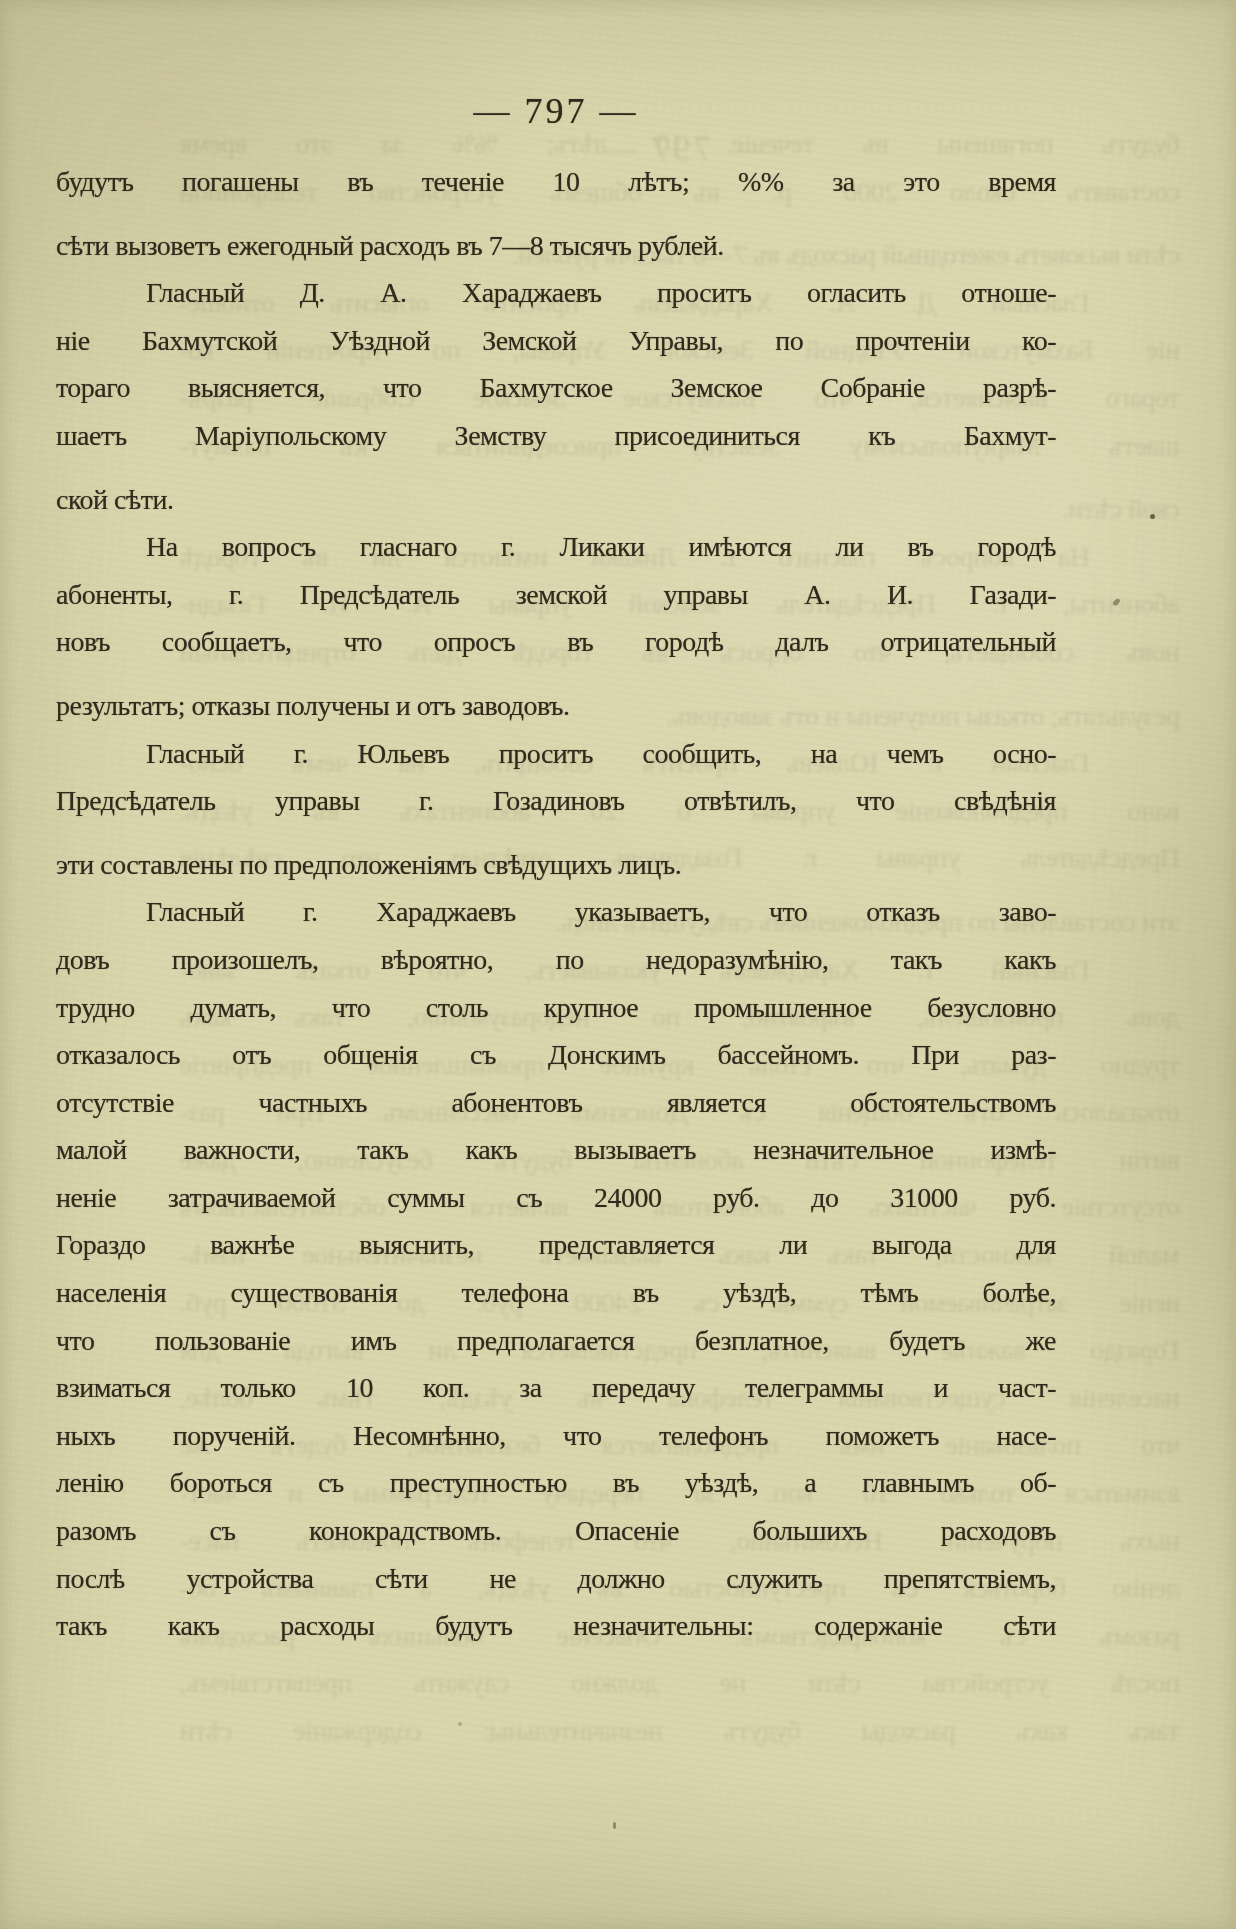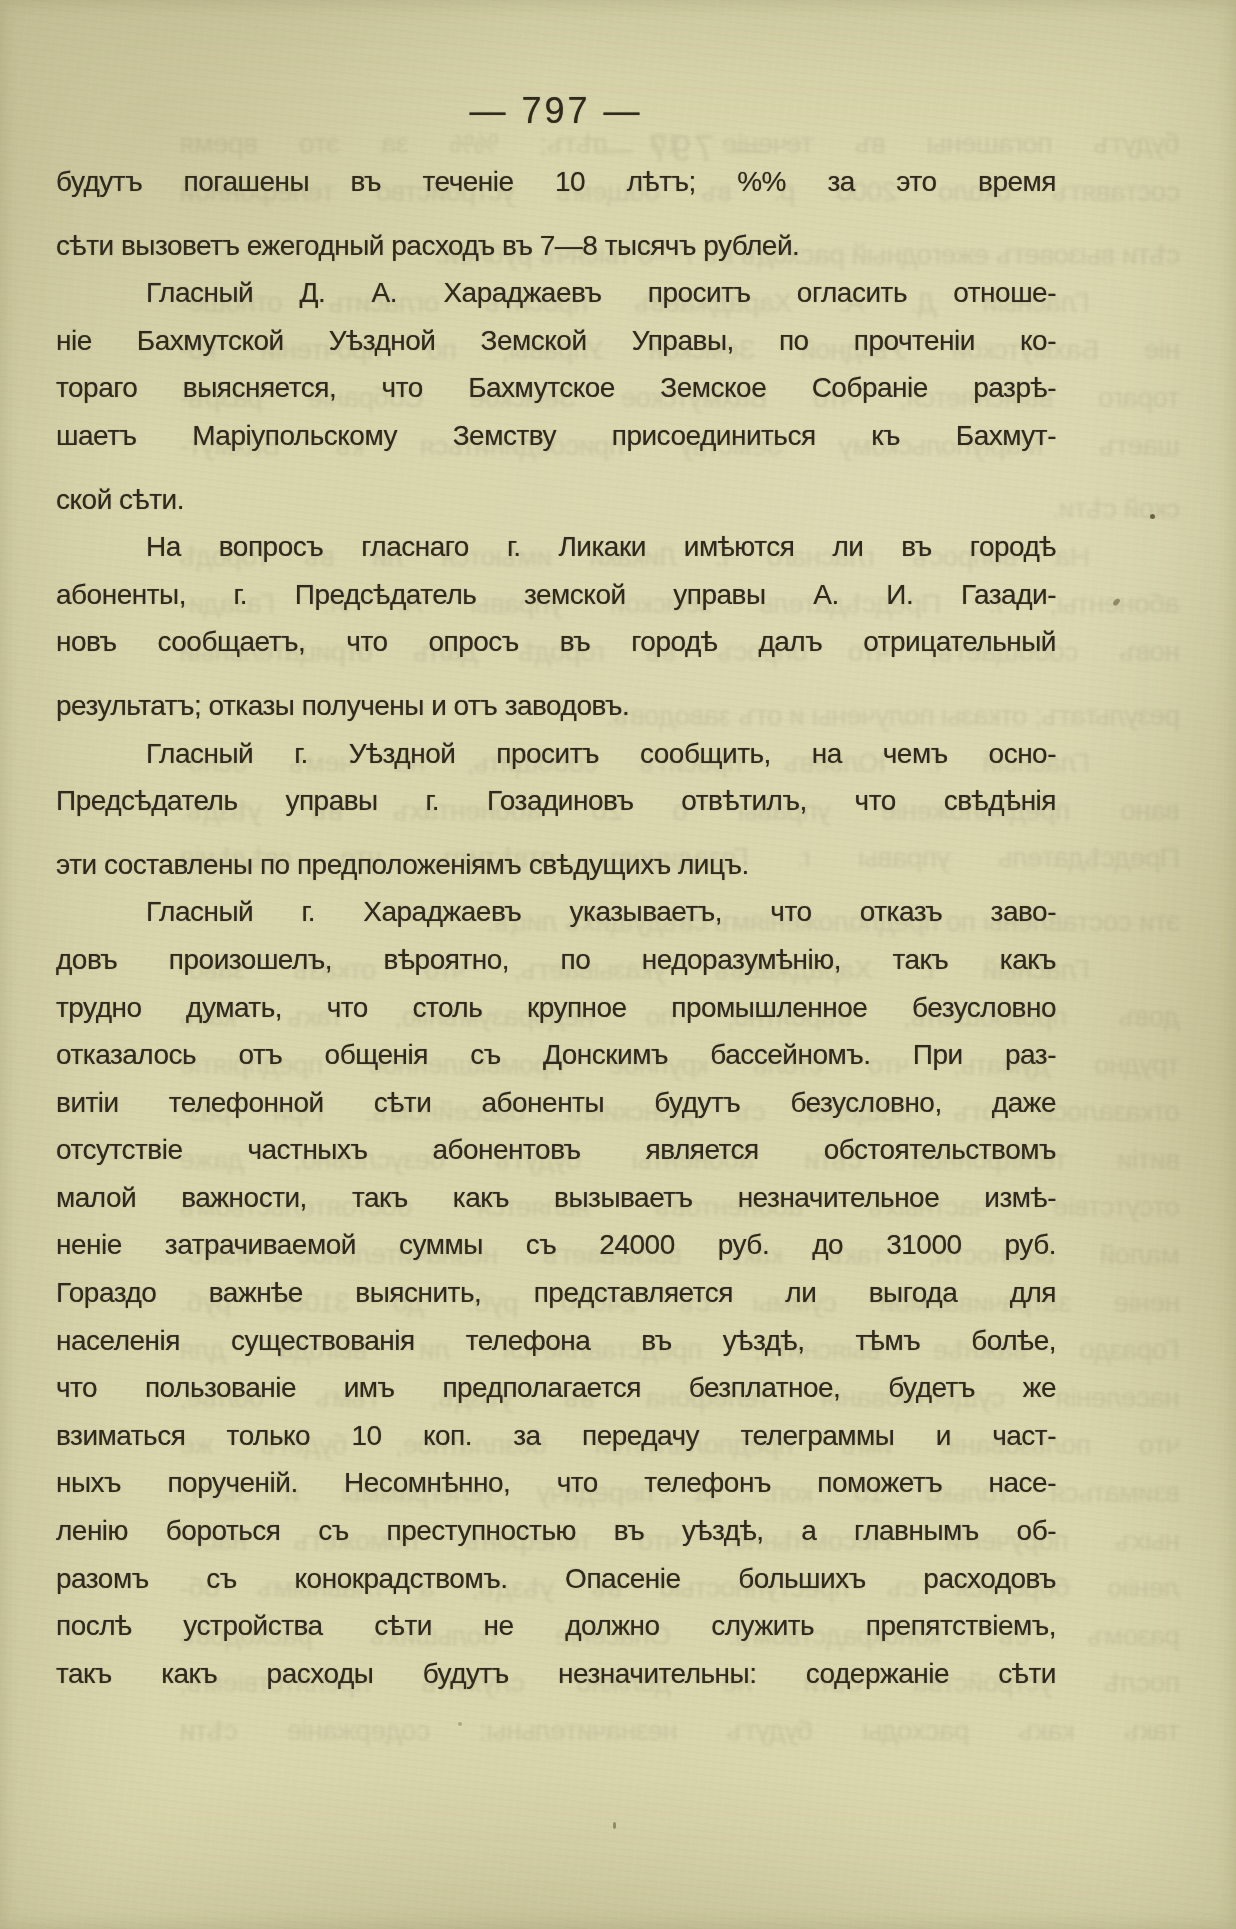--- a/index.html
+++ b/index.html
@@ -10,21 +10,21 @@
     overflow: hidden;
     background:
       radial-gradient(ellipse 900px 700px at 72% 28%, rgba(255,255,242,0.10), transparent 62%),
       radial-gradient(ellipse 620px 520px at 12% 6%, rgba(112,98,56,0.12), transparent 65%),
       radial-gradient(ellipse 460px 900px at 101% 55%, rgba(118,104,60,0.12), transparent 60%),
       radial-gradient(ellipse 760px 420px at 42% 102%, rgba(118,104,60,0.08), transparent 60%),
       repeating-linear-gradient(7deg,  rgba(92,82,46,0.022) 0 2px, rgba(0,0,0,0) 2px 7px),
       repeating-linear-gradient(97deg, rgba(255,255,248,0.028) 0 3px, rgba(0,0,0,0) 3px 9px),
       #d9d5ac;
     box-shadow: inset 0 0 150px rgba(96,86,46,0.20), inset 0 0 18px rgba(96,86,46,0.18);
-    font-family: Liberation Sans, sans-serif;
+    font-family: Liberation Serif, serif;
     color: #2f2a1c;
   }
   .pagenum {
     position: absolute;
     left: 56px; top: 90px; width: 1000px;
     text-align: center;
     font-size: 36px;
     line-height: 42px;
     letter-spacing: 3px;
     text-shadow: 0 0 1px rgba(47,42,28,0.55);
@@ -107,28 +107,27 @@
       <div class="line end">сѣти вызоветъ ежегодный расходъ въ 7—8 тысячъ рублей.</div>
       <div class="line indent">Гласный Д. А. Хараджаевъ проситъ огласить отноше-</div>
       <div class="line">ніе Бахмутской Уѣздной Земской Управы, по прочтеніи ко-</div>
       <div class="line">тораго выясняется, что Бахмутское Земское Собраніе разрѣ-</div>
       <div class="line">шаетъ Маріупольскому Земству присоединиться къ Бахмут-</div>
       <div class="line end">ской сѣти.</div>
       <div class="line indent">На вопросъ гласнаго г. Ликаки имѣются ли въ городѣ</div>
       <div class="line">абоненты, г. Предсѣдатель земской управы А. И. Газади-</div>
       <div class="line">новъ сообщаетъ, что опросъ въ городѣ далъ отрицательный</div>
       <div class="line end">результатъ; отказы получены и отъ заводовъ.</div>
-      <div class="line indent">Гласный г. Уѣздной проситъ сообщить, на чемъ осно-</div>
+      <div class="line indent">Гласный г. Юльевъ проситъ сообщить, на чемъ осно-</div>
       <div class="line">Предсѣдатель управы г. Гозадиновъ отвѣтилъ, что свѣдѣнія</div>
       <div class="line end">эти составлены по предположеніямъ свѣдущихъ лицъ.</div>
       <div class="line indent">Гласный г. Хараджаевъ указываетъ, что отказъ заво-</div>
       <div class="line">довъ произошелъ, вѣроятно, по недоразумѣнію, такъ какъ</div>
       <div class="line">трудно думать, что столь крупное промышленное безусловно</div>
       <div class="line">отказалось отъ общенія съ Донскимъ бассейномъ. При раз-</div>
-      <div class="line">витіи телефонной сѣти абоненты будутъ безусловно, даже</div>
       <div class="line">отсутствіе частныхъ абонентовъ является обстоятельствомъ</div>
       <div class="line">малой важности, такъ какъ вызываетъ незначительное измѣ-</div>
       <div class="line">неніе затрачиваемой суммы съ 24000 руб. до 31000 руб.</div>
       <div class="line">Гораздо важнѣе выяснить, представляется ли выгода для</div>
       <div class="line">населенія существованія телефона въ уѣздѣ, тѣмъ болѣе,</div>
       <div class="line">что пользованіе имъ предполагается безплатное, будетъ же</div>
       <div class="line">взиматься только 10 коп. за передачу телеграммы и част-</div>
       <div class="line">ныхъ порученій. Несомнѣнно, что телефонъ поможетъ насе-</div>
       <div class="line">ленію бороться съ преступностью въ уѣздѣ, а главнымъ об-</div>
       <div class="line">разомъ съ конокрадствомъ. Опасеніе большихъ расходовъ</div>

